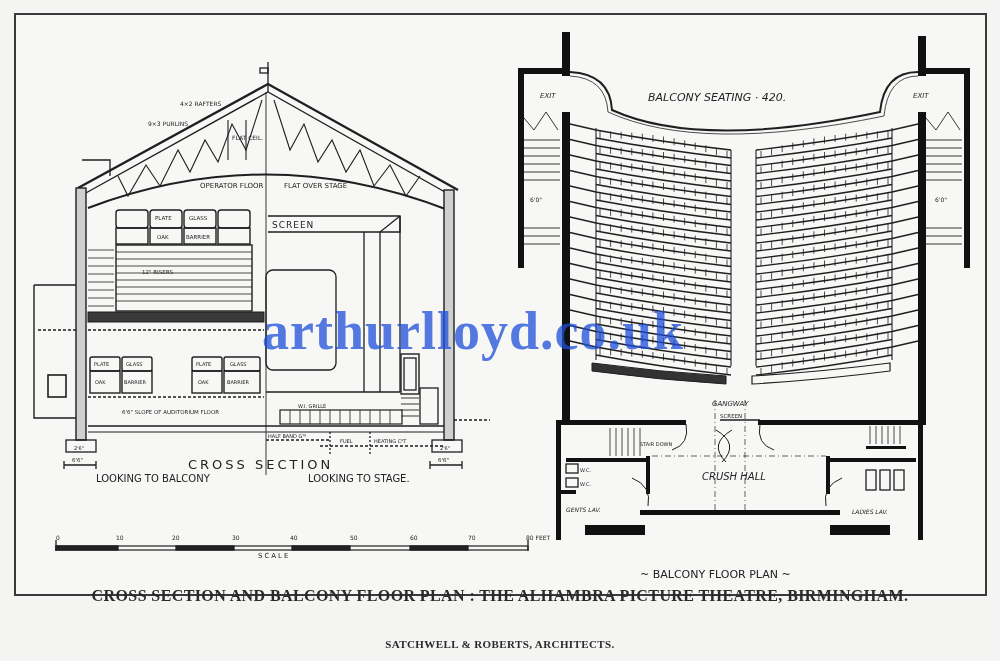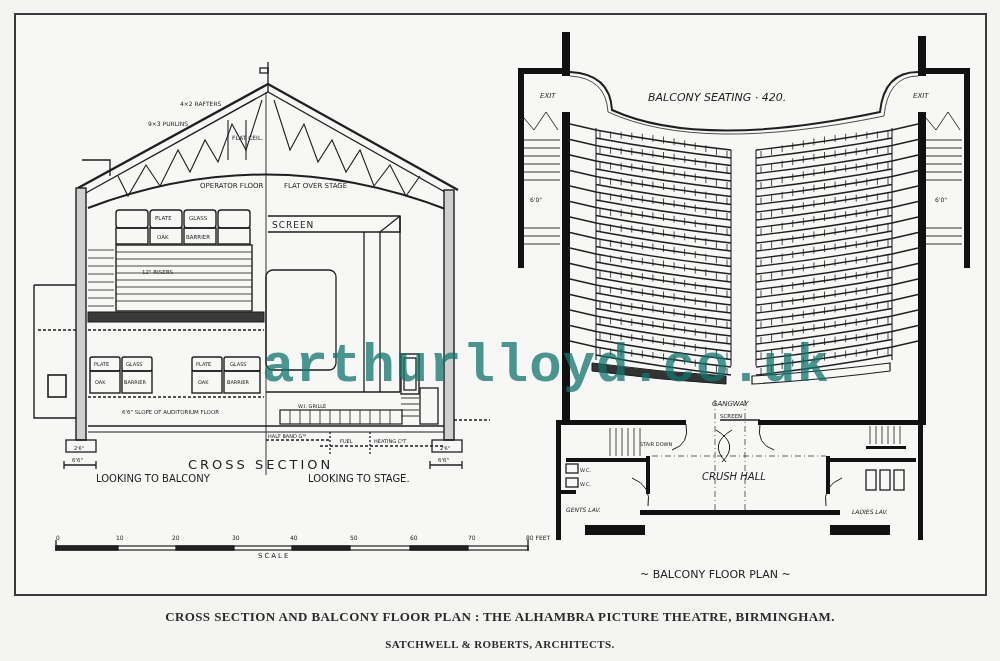--- a/index.html
+++ b/index.html
@@ -12,26 +12,26 @@
   .frame {
     position: absolute; left: 14px; top: 13px; width: 973px; height: 583px;
     border: 2px solid #3a3a3a; box-sizing: border-box; background: #f7f7f6;
   }
   svg.drawing { position: absolute; left: 0; top: 0; }
   .caption {
     position: absolute; left: 0; width: 1000px; text-align: center;
     font-family: "Liberation Serif", serif; color: #2a2a2a;
     font-weight: bold; letter-spacing: 0.4px;
   }
-  .caption.main { top: 609px; font-size: 13px; }
+  .caption.main { top: 587px; font-size: 16px; }
   .caption.sub  { top: 638px; font-size: 11px; }
   .watermark {
     position: absolute; left: 262px; top: 300px;
-    font-family: Liberation Mono, monospace; font-size: 54px; font-weight: bold;
-    color: #0f766e; opacity: 0.75; letter-spacing: 1px; pointer-events: none; margin-top: 36px;
+    font-family: Liberation Serif, serif; font-size: 54px; font-weight: bold;
+    color: #1d4ed8; opacity: 0.75; letter-spacing: 1px; pointer-events: none;
   }
   .lbl { font-family: "DejaVu Sans", sans-serif; fill: #222; }
 </style>
 </head>
 <body>
 
 <div class="frame"></div>
 
 <svg class="drawing" width="1000" height="600" viewBox="0 0 1000 600">
   <g stroke="#1f1f1f" fill="none" stroke-width="1.3">

